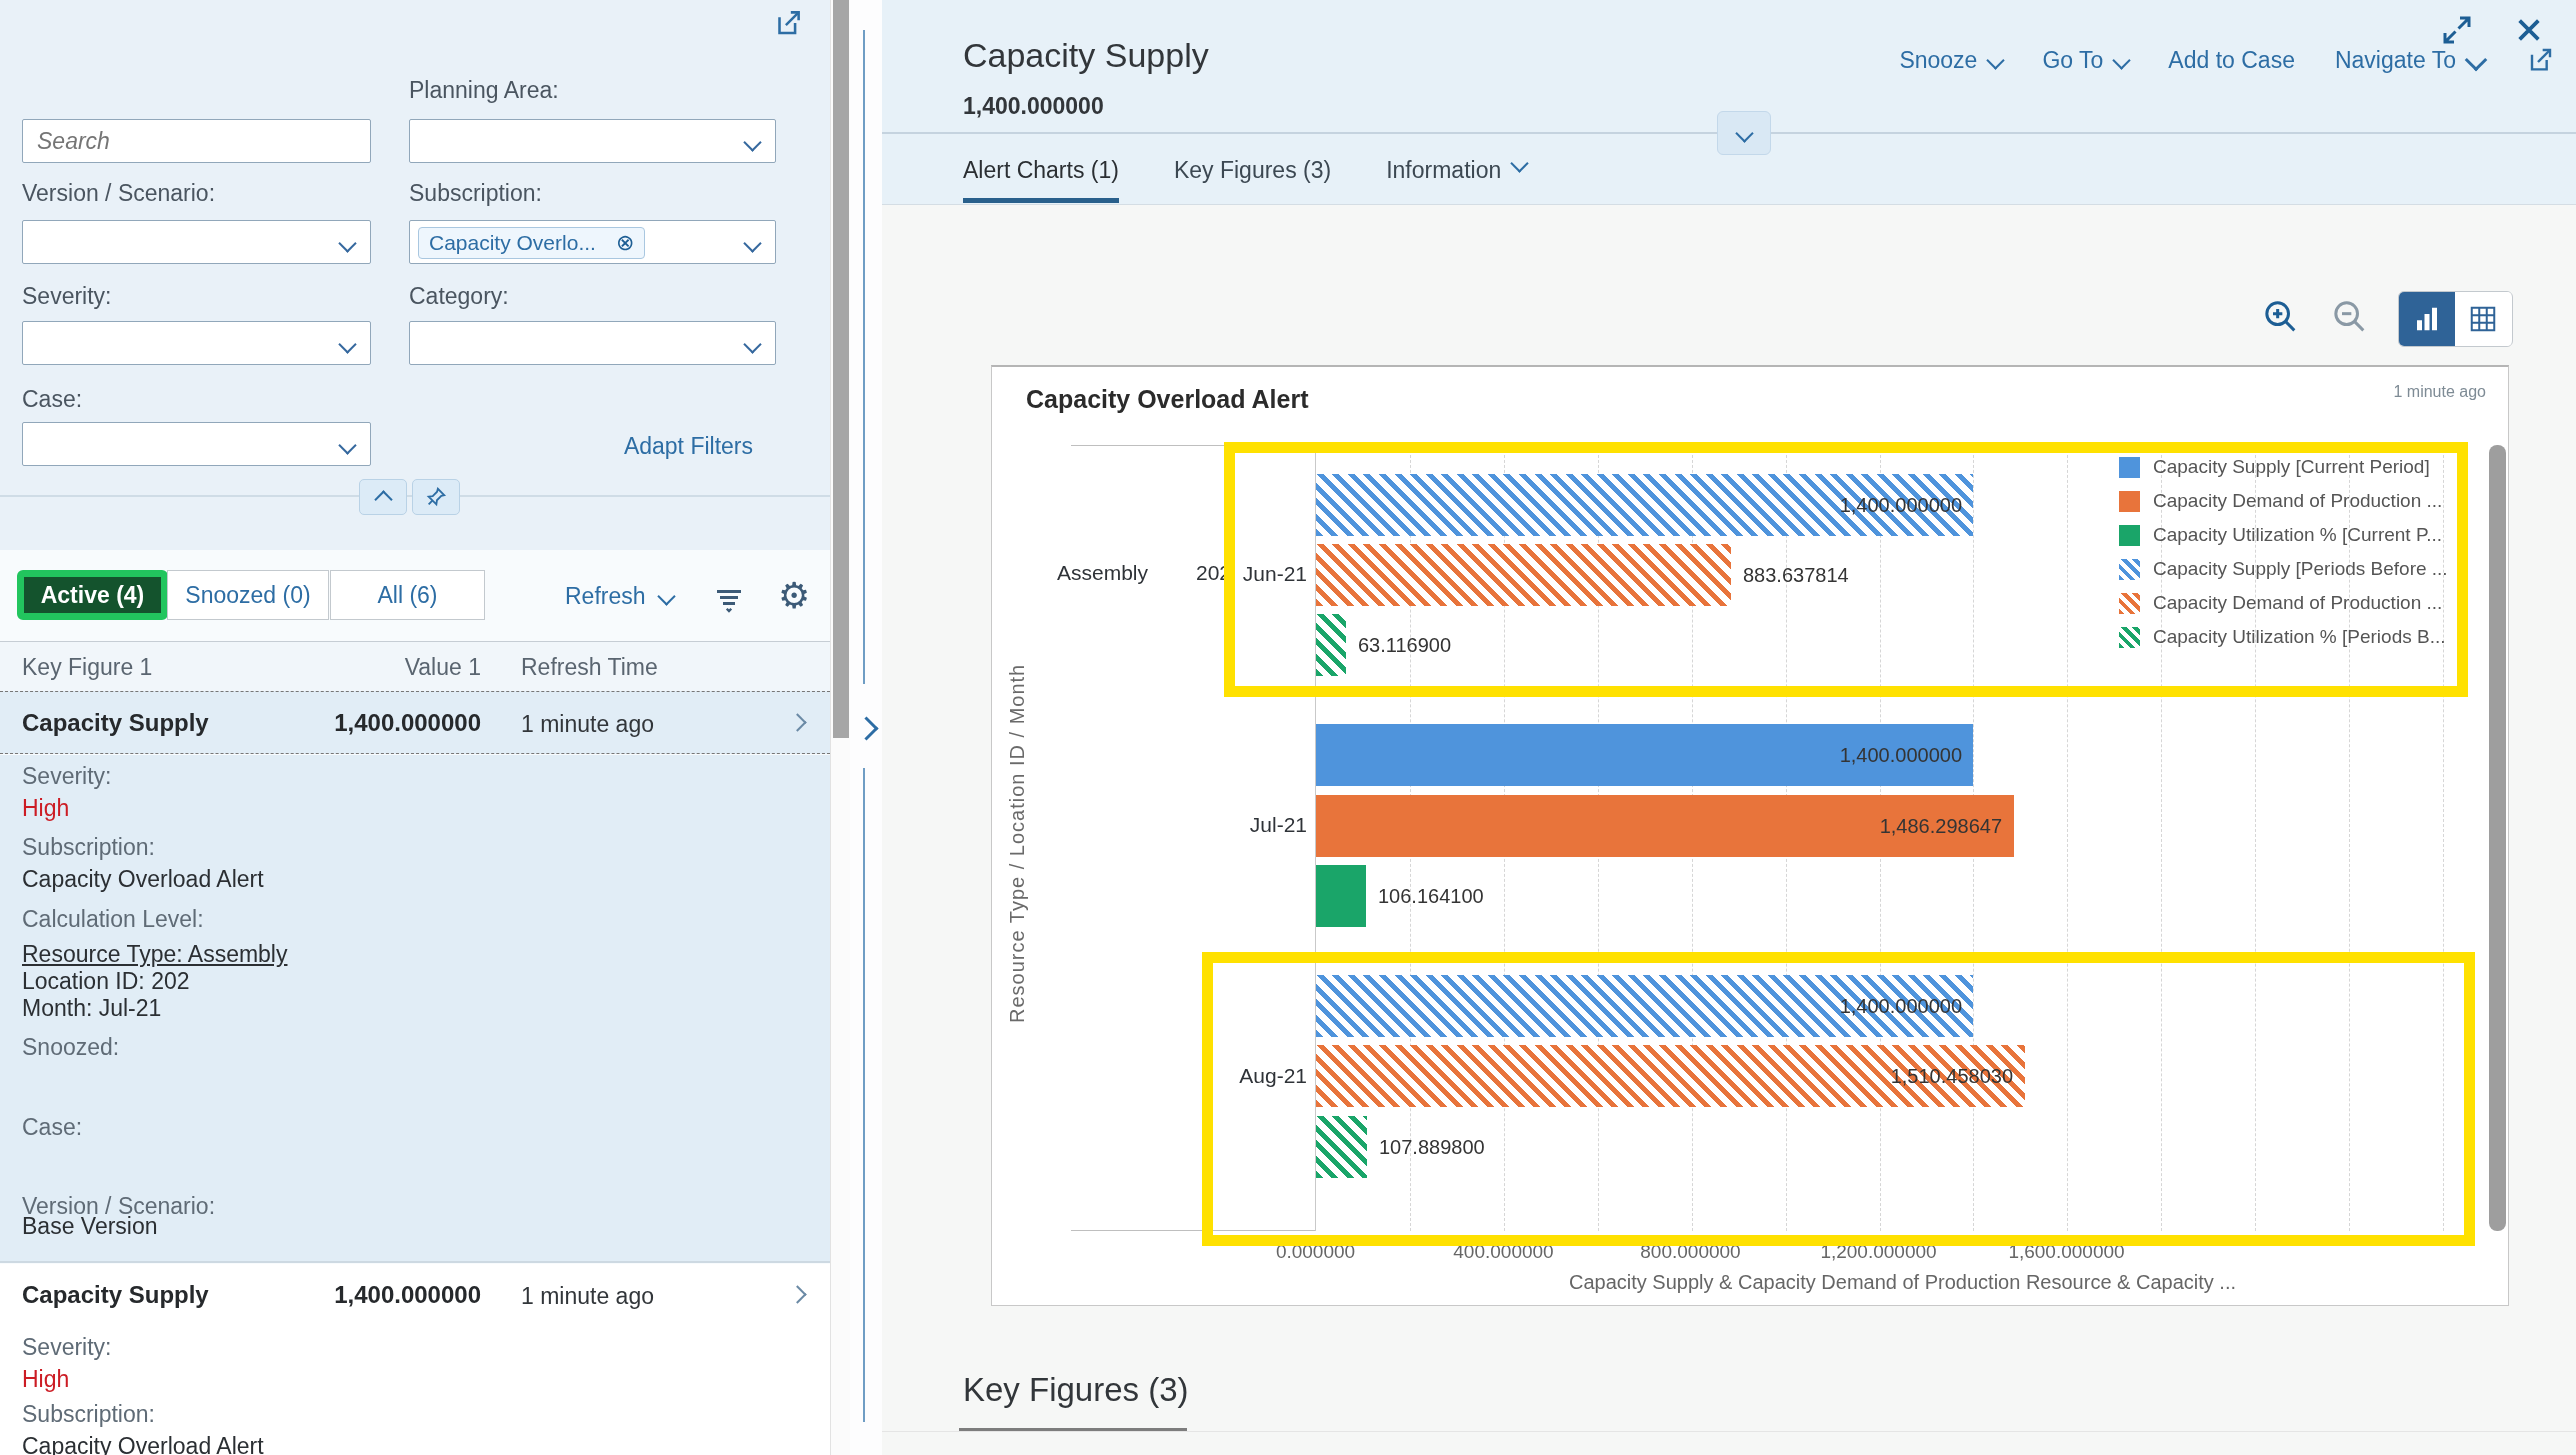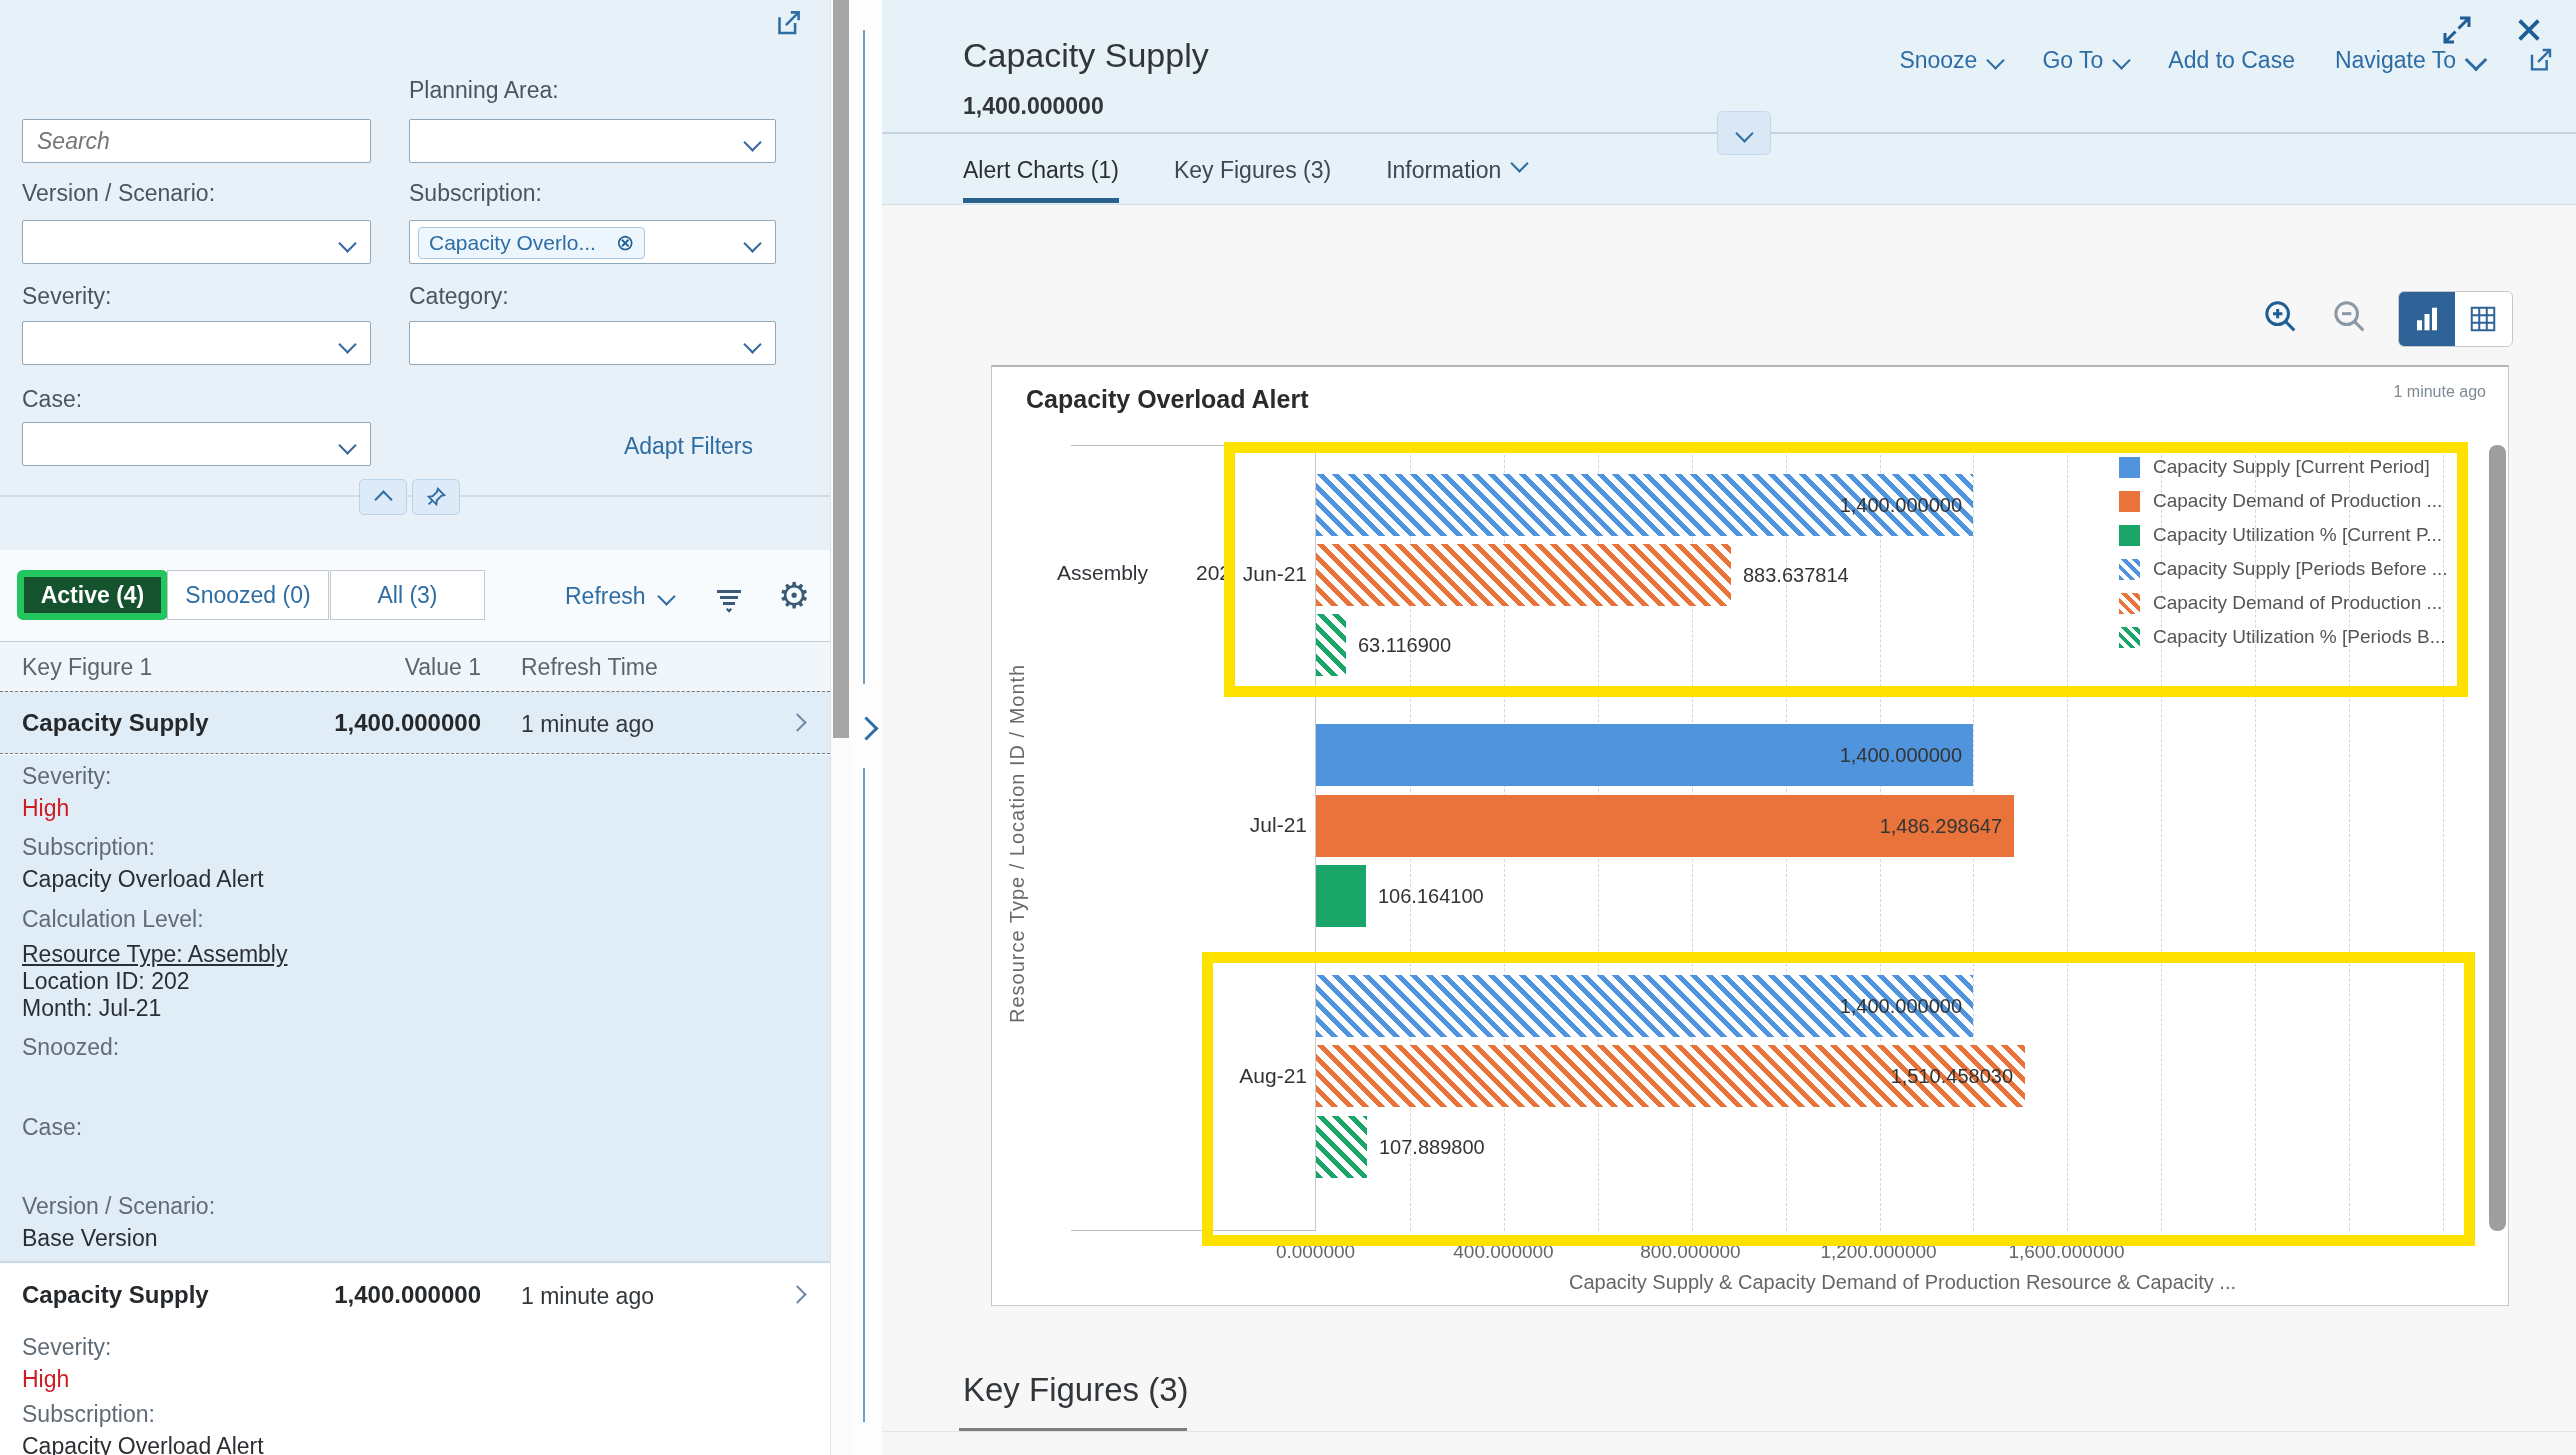--- a/index.html
+++ b/index.html
@@ -170,21 +170,21 @@
       </div>
     <div class="mini-btn" style="left:412px;">
       <svg width="22" height="22" viewBox="0 0 24 24" fill="none" stroke="currentColor" stroke-width="2">
         <path d="M14 3l7 7-3.2 0.8L13 15.6 12.4 20 4 11.6 8.4 11 13.2 6.2z"></path>
           <path d="M8 16l-4 4"></path>
       </svg>
     </div>
 
     <div class="seg sel" style="left:17px;width:151px;">Active (4)</div>
     <div class="seg plain" style="left:167px;width:162px;">Snoozed (0)</div>
-    <div class="seg plain" style="left:330px;width:155px;">All (3)</div>
+    <div class="seg plain" style="left:330px;width:155px;">All (6)</div>
     <div class="toolbar-link">
       <span class="link">Refresh</span>
       <span class="chev down" style="color:#2d6da4;"></span>
     </div>
     <div class="icon-slot" style="left:711px;top:581px;">
       <svg width="36" height="36" viewBox="0 0 24 24" fill="none" stroke="currentColor" stroke-width="2">
         <path d="M4 7h16M6 11h12M8 15h8"></path>
           <path d="M10.5 18.5 L12 20 L13.5 18.5" stroke-width="1.6"></path>
       </svg>
     </div>
@@ -207,21 +207,21 @@
       <span class="dval dred" style="top:40px;position:absolute;">High</span>
       <span class="dline" style="top:79px;position:absolute;">Subscription:</span>
       <span class="dval" style="top:111px;position:absolute;">Capacity Overload Alert</span>
       <span class="dline" style="top:151px;position:absolute;">Calculation Level:</span>
       <span class="dval" style="top:186px;position:absolute;text-decoration:underline;">Resource Type: Assembly</span>
       <span class="dval" style="top:213px;position:absolute;">Location ID: 202</span>
       <span class="dval" style="top:240px;position:absolute;">Month: Jul-21</span>
       <span class="dline" style="top:279px;position:absolute;">Snoozed:</span>
       <span class="dline" style="top:359px;position:absolute;">Case:</span>
       <span class="dline" style="top:438px;position:absolute;">Version / Scenario:</span>
-      <span class="dval" style="top:470px;position:absolute;">Base Version</span>
+      <span class="dval" style="top:458px;position:absolute;">Base Version</span>
     </div>
     <div class="details-divider"></div>
 
     <div class="alert-row row2">
       <span class="nm">Capacity Supply</span>
       <span class="val">1,400.000000</span>
       <span class="tm">1 minute ago</span>
       <span class="chev right"></span>
     </div>
     <div class="details2">

